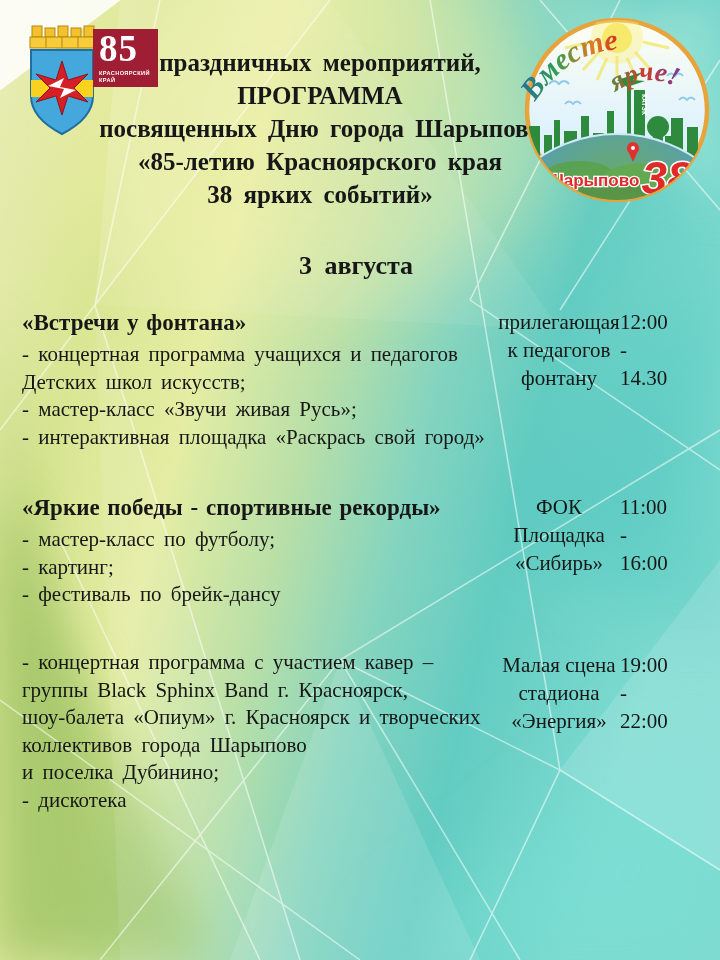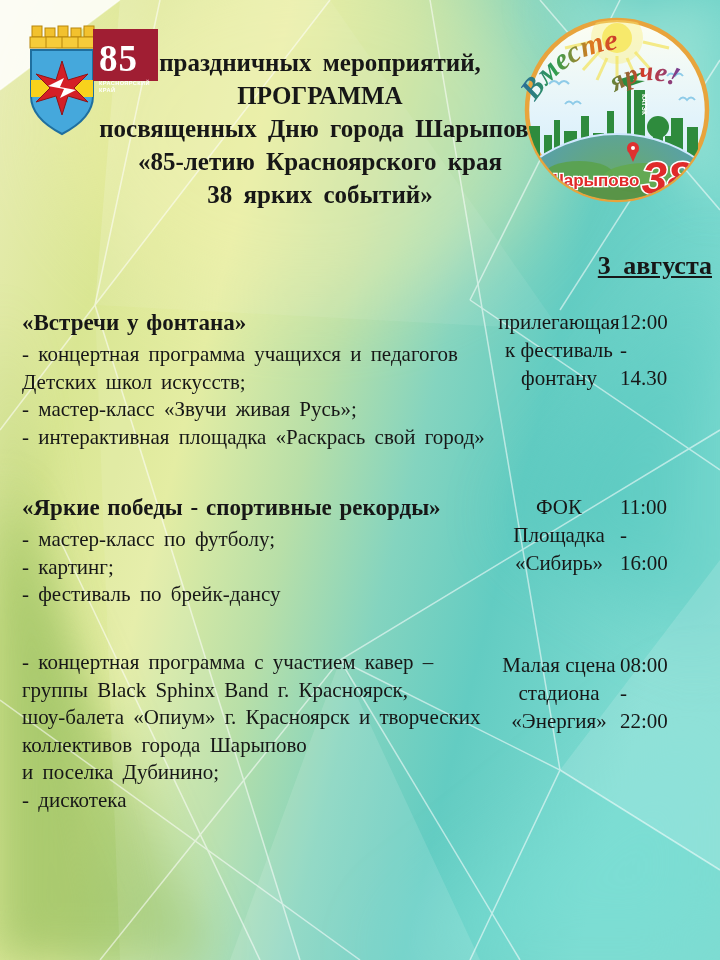--- a/index.html
+++ b/index.html
@@ -3,34 +3,34 @@
 <meta charset="utf-8">
 <style>
   html,body{margin:0;padding:0;}
   body{width:720px;height:960px;overflow:hidden;background:#fff;}
   .page{position:relative;width:720px;height:960px;overflow:hidden;
         font-family:"Liberation Serif","DejaVu Serif",serif;color:#171717;}
   .bg{position:absolute;left:0;top:0;width:720px;height:960px;}
 
   
   .coat{position:absolute;left:24px;top:16px;width:76px;height:122px;}
-  .krai-logo{position:absolute;left:93px;top:29px;width:65px;height:52px;
-             background:#a01e33;color:#fff;box-sizing:border-box;padding:11px 0 0 6px;}
+  .krai-logo{position:absolute;left:93px;top:29px;width:65px;height:58px;
+             background:#a01e33;color:#fff;box-sizing:border-box;padding:1px 0 0 6px;}
   .krai-num{font-family:"Liberation Serif",serif;font-weight:bold;font-size:37px;line-height:38px;letter-spacing:1px;}
   .krai-text{font-family:"Liberation Sans",sans-serif;font-weight:bold;font-size:5.6px;line-height:6.6px;letter-spacing:.4px;margin-top:2px;}
 
   
   .title{position:absolute;left:70px;top:46px;width:500px;text-align:center;
          font-weight:bold;font-size:25px;line-height:33px;word-spacing:5px;}
 
   
   .badge{position:absolute;left:521px;top:14px;width:192px;height:192px;}
 
-  .date{position:absolute;left:0;top:251px;width:712px;text-align:right;
-        font-weight:bold;font-size:26px;word-spacing:6px;text-decoration:underline;}
+  .date{position:absolute;left:0;top:251px;width:712px;text-align:center;
+        font-weight:bold;font-size:26px;word-spacing:6px;}
 
   
   .event{position:absolute;left:0;width:720px;}
   .event .desc{position:absolute;left:22px;width:466px;}
   .event .desc h2{margin:2px 0 4px 0;font-size:23px;line-height:29px;font-weight:bold;word-spacing:2px;}
   .event .desc .line{font-size:21px;line-height:27.5px;word-spacing:4px;}
   .event .loc{position:absolute;left:492px;width:134px;text-align:center;
               font-size:21px;line-height:28px;padding-top:2px;}
   .event .time{position:absolute;left:620px;width:78px;text-align:left;
                font-size:21px;line-height:28px;padding-top:2px;}
@@ -235,21 +235,21 @@
   <section class="event" id="event-0">
     <div class="desc">
       <h2>«Встречи у фонтана»</h2>
       <div class="line">- концертная программа учащихся и педагогов</div>
       <div class="line">Детских школ искусств;</div>
       <div class="line">- мастер-класс «Звучи живая Русь»;</div>
       <div class="line">- интерактивная площадка «Раскрась свой город»</div>
     </div>
     <div class="loc">
       <div>прилегающая</div>
-      <div>к фестиваль</div>
+      <div>к педагогов</div>
       <div>фонтану</div>
     </div>
     <div class="time">
       <div>12:00</div>
       <div>-</div>
       <div>14.30</div>
     </div>
   </section>
 
   <section class="event" id="event-1">
@@ -279,19 +279,19 @@
       <div class="line">коллективов города Шарыпово</div>
       <div class="line">и поселка Дубинино;</div>
       <div class="line">- дискотека</div>
     </div>
     <div class="loc">
       <div>Малая сцена</div>
       <div>стадиона</div>
       <div>«Энергия»</div>
     </div>
     <div class="time">
-      <div>08:00</div>
+      <div>19:00</div>
       <div>-</div>
       <div>22:00</div>
     </div>
   </section>
 
 </div>
 
 </body></html>

